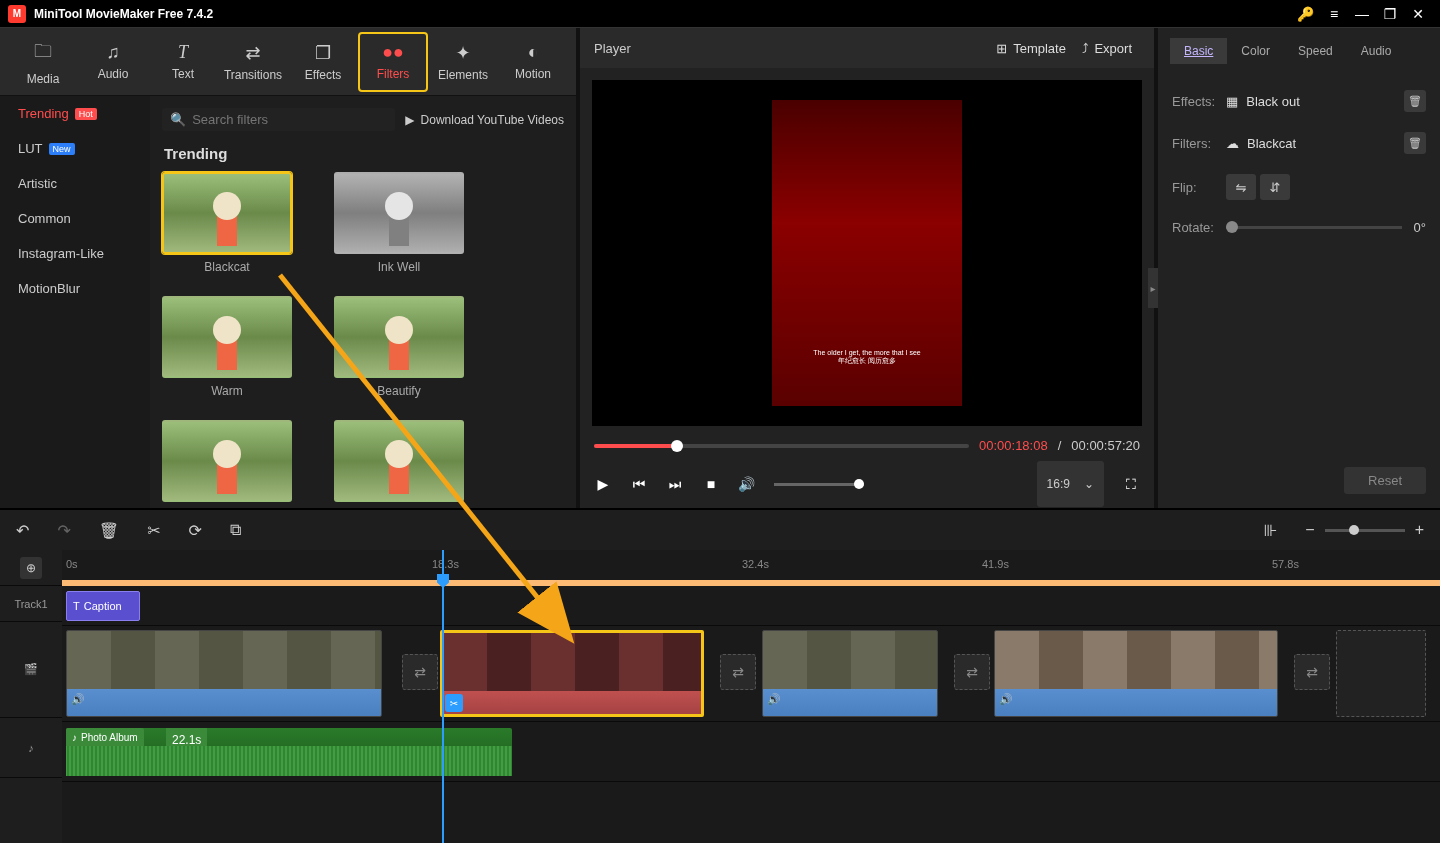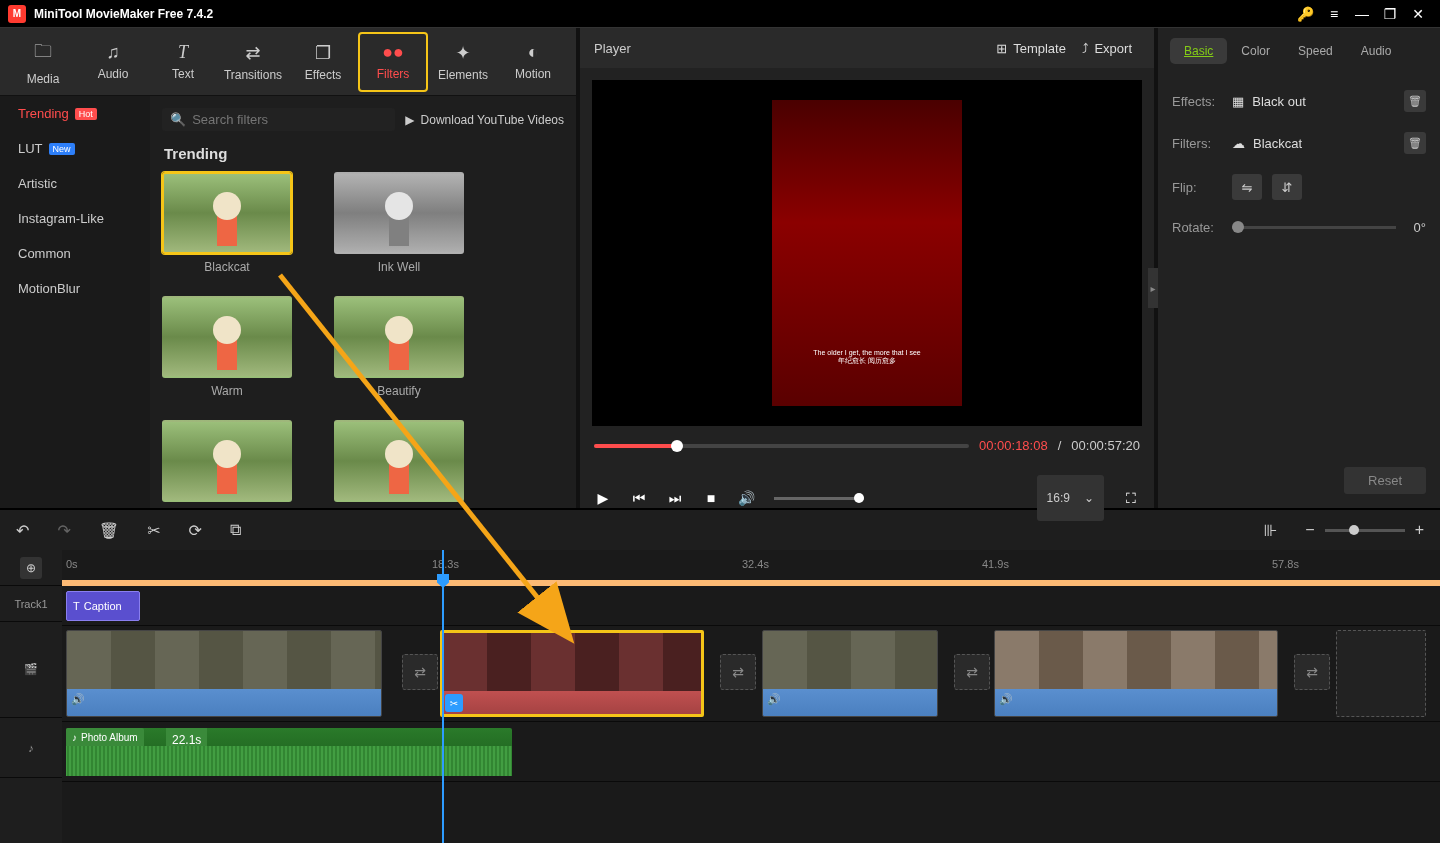--- a/index.html
+++ b/index.html
@@ -43,40 +43,40 @@
 .thumb-item .label { margin-top: 6px; font-size: 12px; color: #aaa; }
 
 .center-panel { flex: 1; background: #222; display: flex; flex-direction: column; border-right: 4px solid #111;}
 .player-header { height: 40px; display: flex; align-items: center; padding: 0 14px; font-size: 13px; background:#2a2a2a;}
 .player-header .spacer { flex: 1; }
 .player-header .hbtn { display: flex; align-items: center; gap: 6px; cursor: pointer; padding: 4px 8px; color: #ddd; }
 .preview-area { flex: 1; background: #000; margin: 12px; display: flex; align-items: center; justify-content: center; position:relative;}
 .preview-frame { width: 190px; height: 306px; background: linear-gradient(#4a0000, #8b0000 40%, #5a0000); position:relative; overflow:hidden;}
 .preview-frame .sub{position:absolute; bottom:40px; left:0; right:0; text-align:center; font-size:7px; color:#fff;}
 .player-controls { height: 70px; padding: 0 14px 10px; }
-.seek-row { display: flex; align-items: center; gap: 10px; margin-bottom: 22px; }
+.seek-row { display: flex; align-items: center; gap: 10px; margin-bottom: 8px; }
 .seek-bar { flex: 1; height: 4px; background: #444; position: relative; border-radius:2px;}
 .seek-fill { position: absolute; left: 0; top: 0; height: 100%; width: 22%; background: #ff4d4d; border-radius:2px;}
 .seek-knob { position: absolute; left: 22%; top: 50%; width: 12px; height: 12px; background: #fff; border-radius: 50%; transform: translate(-50%, -50%); }
 .time-cur { color: #ff4d4d; font-size: 13px; font-variant-numeric: tabular-nums; }
 .time-tot { color: #ccc; font-size: 13px; }
 .ctrl-row { display: flex; align-items: center; gap: 18px; }
 .ctrl-btn { color: #fff; font-size: 14px; cursor: pointer; width:18px; text-align:center;}
 .vol-bar { width: 90px; height: 3px; background: #666; position:relative;}
 .vol-bar::after{content:""; position:absolute; right:0; top:-4px; width:10px; height:10px; background:#fff; border-radius:50%;}
 .ctrl-row .spacer{flex:1;}
 .aspect-sel { background: #333; color: #ccc; padding: 16px 10px; border-radius:3px; font-size:12px; display:flex; align-items:center; gap:14px;}
 
 .right-panel { width: 282px; background: #222; display: flex; flex-direction: column; }
 .prop-header { padding: 12px 14px; font-size: 13px; background:#2a2a2a;}
 .prop-tabs { display: flex; gap: 0; padding: 10px 12px; }
 .prop-tab { padding: 6px 14px; font-size: 12px; cursor: pointer; color:#aaa;}
-.prop-tab.active { background: #3a3a3a; color: #84cc16; border-radius:5px;text-decoration:underline;}
+.prop-tab.active { background: #3a3a3a; color: #c4b5fd; border-radius:0;text-decoration:underline;}
 .prop-body { padding: 6px 14px; }
-.prop-row { display: flex; align-items: center; gap: 10px; padding: 10px 0; font-size: 13px; }
+.prop-row { display: flex; align-items: center; gap: 4px; padding: 10px 0; font-size: 13px; }
 .prop-row .lbl { width: 50px; color: #999; }
 .prop-row .val { flex: 1; display: flex; align-items: center; gap: 8px; color: #ddd; }
 .del-btn { width: 22px; height: 22px; background: #3a3a3a; display: flex; align-items: center; justify-content: center; border-radius: 3px; cursor: pointer; font-size: 11px; }
 .flip-btn { width: 30px; height: 26px; background: #3a3a3a; display: flex; align-items: center; justify-content: center; border-radius: 3px; cursor: pointer; font-size: 13px; }
 .rotate-slider { flex: 1; height: 3px; background: #444; position: relative; margin-right: 8px; }
 .rotate-slider::before{content:""; position:absolute; left:0; top:-5px; width:12px; height:12px; background:#888; border-radius:50%;}
 .reset-btn { margin-top: auto; align-self: flex-end; margin: 14px; padding: 6px 24px; background: #333; color: #888; border-radius: 3px; cursor: pointer; font-size: 13px; }
 .collapse-handle{position:absolute; left:-10px; top:50%; width:10px; height:40px; background:#333; display:flex; align-items:center; justify-content:center; font-size:10px; color:#888;}
 
 .timeline-toolbar { height: 42px; background: #1e1e1e; display: flex; align-items: center; padding: 0 16px; gap: 28px; border-top: 2px solid #000;}
@@ -176,24 +176,24 @@
             <span class="badge-hot">Hot</span>
           </div>
         <div class="cat-item">
             <span>LUT</span>
             <span class="badge-new">New</span>
           </div>
         <div class="cat-item">
             <span>Artistic</span>
           </div>
         <div class="cat-item">
+            <span>Common</span>
+          </div>
+        <div class="cat-item">
             <span>Instagram-Like</span>
-          </div>
-        <div class="cat-item">
-            <span>Common</span>
           </div>
         <div class="cat-item">
             <span>MotionBlur</span>
           </div>
       </div>
 
       <div class="filter-content">
         <div class="filter-topbar">
           <div class="search-box">
               <span>🔍</span>

